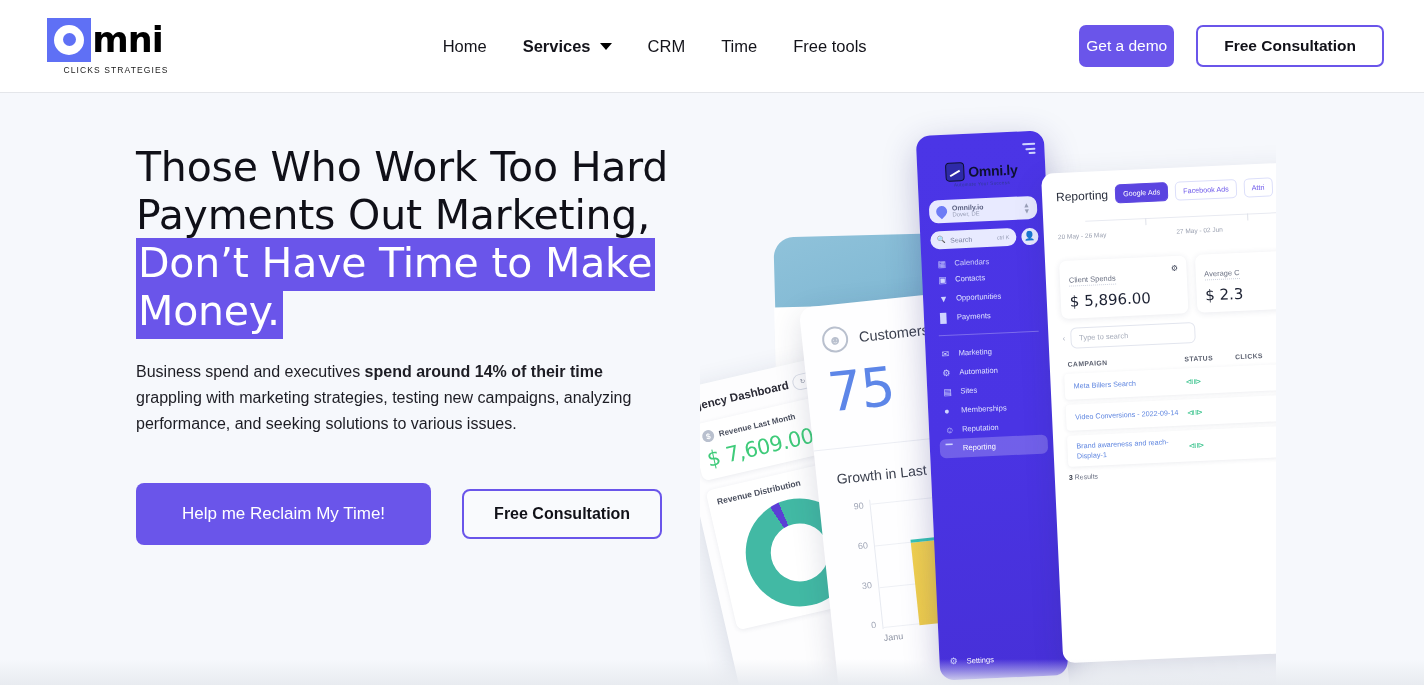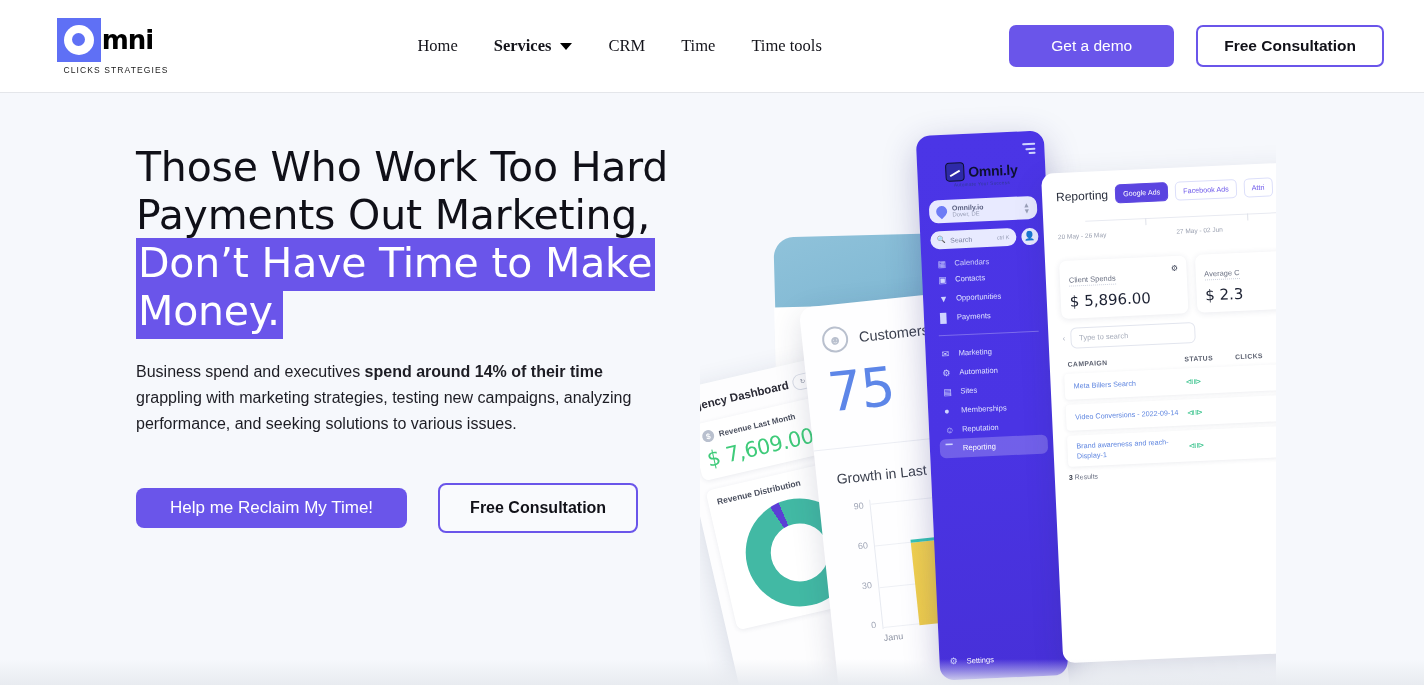--- a/index.html
+++ b/index.html
@@ -31,35 +31,34 @@
   .logo-mark .ring {
     width: 30px; height: 30px; border-radius: 50%;
     background: #ffffff;
     display: flex; align-items: center; justify-content: center;
   }
   .logo-mark .ring i {
     display:block; width: 13px; height: 13px; border-radius: 50%;
     background: #5f70f5;
   }
   .logo-word {
-    font-size: 26px; font-weight: bold; color: #000;
+    font-size: 35px; font-weight: bold; color: #000;
     letter-spacing: -1px; line-height: 44px; margin-left: 1px;
     font-family: "DejaVu Sans", sans-serif;
   }
   .logo-sub {
     font-size: 8.5px; letter-spacing: 1.1px; color: #1a1a1a;
     margin-top: 3px; margin-left: 22px; white-space: nowrap;
   }
 
   .main-nav {
     flex: 1;
     display: flex; align-items: center; justify-content: center;
     gap: 36px;
     margin-left: 60px;
-    font-family: Liberation Serif, serif;
   }
   .nav-item {
     font-size: 16.5px; color: #13131a; cursor: pointer;
     display: flex; align-items: center; gap: 9px;
     white-space: nowrap;
   }
   .nav-item.is-active { font-weight: bold; }
   .caret {
     width: 0; height: 0;
     border-left: 6px solid transparent;
@@ -72,21 +71,21 @@
   .btn {
     font-size: 15.5px;
     border-radius: 7px;
     cursor: pointer;
     display: inline-flex; align-items: center; justify-content: center;
     white-space: nowrap;
     border: 2px solid transparent;
   }
   .btn-primary {
     background: #6a55ea; color: #ffffff;
-    padding: 0 40px; height: 42px; font-weight: normal;
+    padding: 0 5px; height: 42px; font-weight: normal;
   }
   .btn-outline {
     background: #ffffff; color: #111118;
     border: 2px solid #6a55ea;
     padding: 0 26px; height: 42px; font-weight: bold;
   }
 
   
   .hero {
     position: relative;
@@ -122,21 +121,21 @@
     margin-top: 24px; width: 500px;
   }
   .hero-para.second { margin-top: 20px; }
   .hero-para b { font-weight: bold; }
   .hero-ctas {
     display: flex; align-items: center; gap: 31px;
     margin-top: 46px;
   }
   .btn-hero-primary {
     background: #6a55ea; color: #fff;
-    height: 40px; padding: 0 34px; border-radius: 8px;
+    height: 62px; padding: 0 46px; border-radius: 8px;
     font-size: 17px; display: inline-flex; align-items: center;
     justify-content: center; cursor: pointer; border: none;
   }
   .btn-hero-outline {
     background: #f9fafd; color: #111118;
     height: 50px; padding: 0 30px; border-radius: 8px;
     border: 2px solid #6a55ea; font-size: 16px; font-weight: bold;
     display: inline-flex; align-items: center; justify-content: center;
     cursor: pointer;
   }
@@ -427,21 +426,21 @@
       <span>Services</span>
       <span class="caret"></span>
     </div>
     <div class="nav-item">
       <span>CRM</span>
     </div>
     <div class="nav-item">
       <span>Time</span>
     </div>
     <div class="nav-item">
-      <span>Time tools</span>
+      <span>Free tools</span>
     </div>
   </nav>
 
   <div class="header-actions">
     <button class="btn btn-primary">Get a demo</button>
     <button class="btn btn-outline">Free Consultation</button>
   </div>
 
 </header>
 

